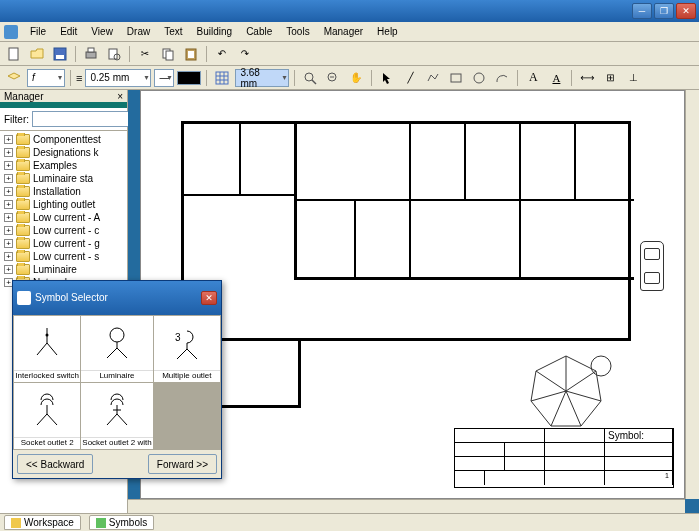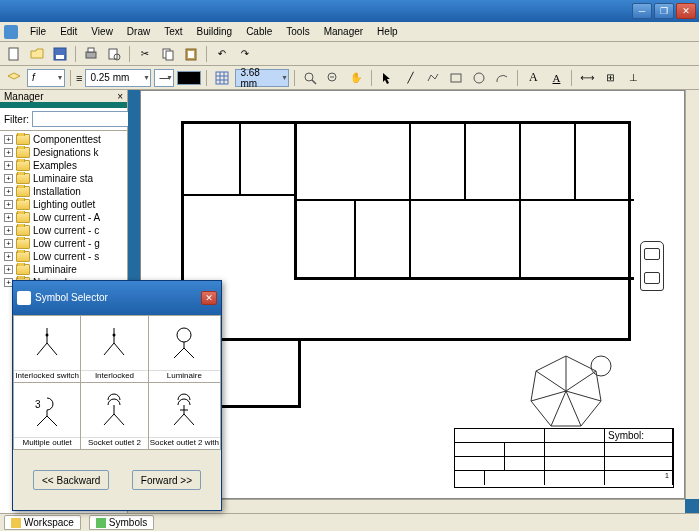--- a/index.html
+++ b/index.html
@@ -44,21 +44,21 @@
 .tab { padding: 1px 6px; border: 1px solid #ACA899; background: #fff; border-radius: 2px 2px 0 0; font-size: 9px; cursor: pointer; }
 .tab .ticon { display: inline-block; width: 10px; height: 10px; vertical-align: middle; margin-right: 3px; }
 .symsel { position: absolute; left: 12px; top: 280px; width: 210px; background: #ECE9D8; border: 1px solid #0A3A7A; box-shadow: 2px 2px 6px rgba(0,0,0,0.4); }
 .symtitle { height: 18px; background: linear-gradient(#3B84D0,#1E5FA8); color: #fff; display: flex; align-items: center; padding: 17px 4px; justify-content: space-between; font-size: 11px; gap: 7px; }
 .symtitle .ticon { width: 14px; height: 14px; background: #fff; border-radius: 2px; margin-right: 4px; display: inline-block; vertical-align: middle; }
 .symclose { width: 16px; height: 14px; background: linear-gradient(#E07060,#C04030); border: 1px solid #A03020; color: #fff; display: flex; align-items: center; justify-content: center; font-size: 9px; cursor: pointer; border-radius: 2px; }
 .symgrid { display: grid; grid-template-columns: repeat(3,1fr); gap: 1px; background: #ACA899; padding: 1px; }
 .symcell { background: #fff; height: 66px; display: flex; flex-direction: column; cursor: pointer; }
 .symcell .preview { flex: 1; display: flex; align-items: center; justify-content: center; }
 .symcell .lbl { height: 12px; font-size: 8px; text-align: center; overflow: hidden; border-top: 1px solid #ddd; padding: 0 1px; white-space: nowrap; }
-.symbtns { display: flex; justify-content: space-between; padding: 20px; }
+.symbtns { display: flex; justify-content: space-between; padding: 4px; }
 .symbtns button { height: 20px; padding: 0 8px; border: 1px solid #7F9DB9; background: #ECE9D8; cursor: pointer; font-size: 10px; border-radius: 2px; }
 svg { overflow: visible; }
 .umbrella { position: absolute; left: 380px; top: 255px; width: 90px; height: 90px; }
 </style>
 </head>
 <body>
 
 <div class="titlebar">
   <div class="winbtn">─</div>
   <div class="winbtn">❐</div>
@@ -358,30 +358,20 @@
             <line x1="20" y1="5" x2="20" y2="20" stroke="#000"></line>
             <circle cx="20" cy="12" r="1.5" fill="#000"></circle>
             <path d="M10 32 L20 20 L30 32" fill="none" stroke="#000"></path>
           </svg>
         </div>
         <div class="lbl">Interlocked switch</div>
       </div>
     <div class="symcell">
         <div class="preview">
           <svg width="40" height="40">
-            <line x1="20" y1="5" x2="20" y2="20" stroke="#000"></line>
-            <circle cx="20" cy="12" r="1.5" fill="#000"></circle>
-            <path d="M10 32 L20 20 L30 32" fill="none" stroke="#000"></path>
-          </svg>
-        </div>
-        <div class="lbl">Interlocked</div>
-      </div>
-    <div class="symcell">
-        <div class="preview">
-          <svg width="40" height="40">
             <circle cx="20" cy="12" r="7" fill="none" stroke="#000"></circle>
             <line x1="20" y1="19" x2="20" y2="25" stroke="#000"></line>
             <path d="M10 35 L20 25 L30 35" fill="none" stroke="#000"></path>
           </svg>
         </div>
         <div class="lbl">Luminaire</div>
       </div>
     <div class="symcell">
         <div class="preview">
           <svg width="40" height="40">

